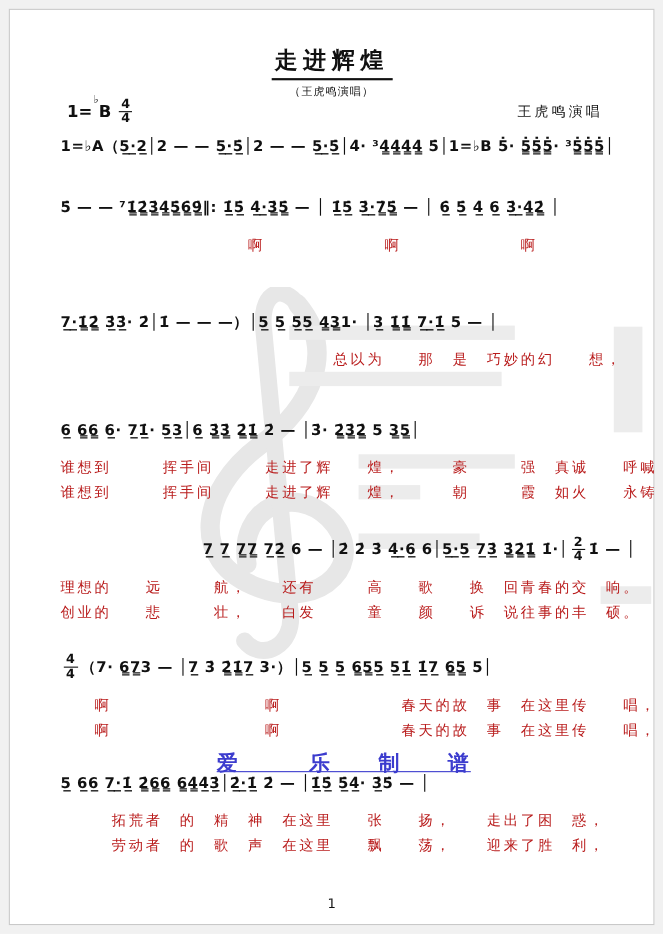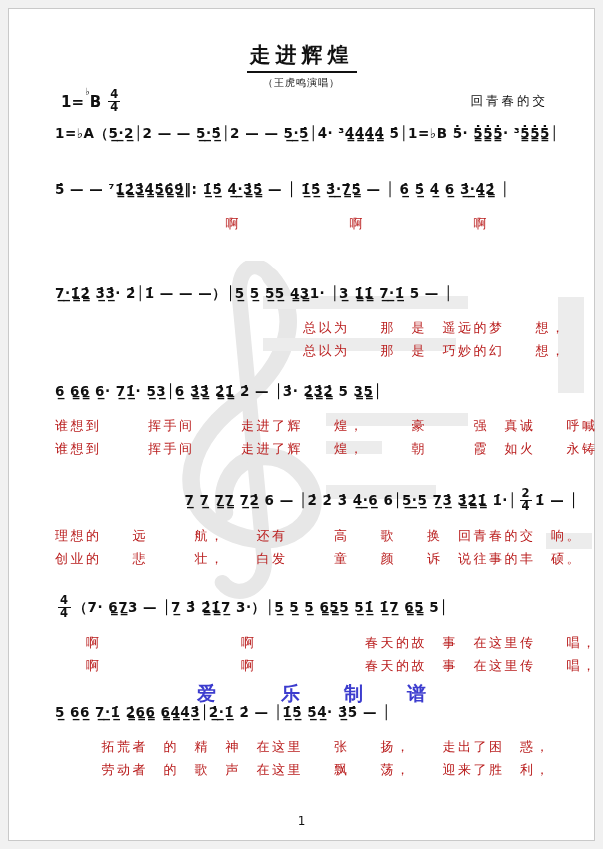--- a/index.html
+++ b/index.html
@@ -11,21 +11,21 @@
   }
   .page{
     position:absolute;left:8px;top:8px;width:585px;height:831px;
     background:#ffffff;border:1px solid #c9c9c9;
   }
   
   .wm-clef{position:absolute;left:78px;top:252px;z-index:0;}
   .wm-bar{position:absolute;background:#ececec;z-index:0;}
   .wm-brand{
     position:absolute;left:188px;top:672px;z-index:2;
-    font-size:19px;font-weight:bold;white-space:pre;letter-spacing:2px;
+    font-size:19px;font-weight:bold;white-space:pre;letter-spacing:2px;text-decoration:underline;
   }
   
   .header{position:absolute;left:0;right:0;top:0;z-index:1;text-align:center;}
   .title{
     display:inline-block;margin-top:32px;font-size:21px;font-weight:bold;
     letter-spacing:5px;border-bottom:2px solid #111;padding:0 3px 2px 3px;font-family:Liberation Serif, serif;
   }
   .subtitle{margin-top:3px;font-size:10px;letter-spacing:1px;}
   .meta-key{position:absolute;left:52px;top:80px;font-size:15px;font-weight:bold;z-index:1;display:flex;align-items:center;gap:7px;}
   .flat{font-size:10px;vertical-align:super;position:relative;top:-6px;margin-left:1px;}
@@ -78,33 +78,32 @@
   </div>
 
   <div class="meta-key">
     <span><span>1=</span><span class="flat">♭</span><span>B</span></span>
     <span class="frac">
         <i>4</i>
         <i>4</i>
       </span>
   </div>
 
-  <div class="credit">回青春的交</div>
+  <div class="credit">王虎鸣演唱</div>
 
   <div id="systems">
       <div class="system s0">
         <div class="notation">1=♭A（5̲·̲2̲│2 — — 5̲·̲5̲̇│2 — — 5̲·̲5̲̇│4̇· ³4̳̇4̳̇4̳̇4̳̇ 5̇│1=♭B 5̇· 5̳̇5̳̇5̳̇· ³5̳̇5̳̇5̳̇│</div>
       </div>
       <div class="system s1">
         <div class="notation">5̇ — — ⁷1̳̇2̳̇3̳̇4̳̇5̳̇6̳̇9̳̇‖: 1̲̇̇5̲̇ 4̲̇·̲3̳̇5̳̇ — │ 1̲̇̇5̲̇ 3̲̇·̲7̳̇5̳̇ — │ 6̲̇ 5̲̇ 4̲̇ 6̲ 3̲̇·̲4̳̇2̳̇ │</div>
         <div class="lyric">　　　　　　　　　　　啊　　　　　　　啊　　　　　　　啊</div>
       </div>
       <div class="system s2">
         <div class="notation">7̲·̲1̳̇2̳̇ 3̲̇3̲̇· 2̇│1̇ — — —）│5̲ 5̲ 5̲5̲ 4̳3̳1· │3̲ 1̳̇1̳̇ 7̲·̲1̲̇ 5 — │</div>
-        <div class="lyric">　　　　　　　　　　　　　　　　总以为　　那　是　遥远的梦　　想，</div>
         <div class="lyric">　　　　　　　　　　　　　　　　总以为　　那　是　巧妙的幻　　想，</div>
       </div>
       <div class="system s3">
         <div class="notation">6̲ 6̳6̳ 6̲· 7̲1̲̇· 5̲3̲│6̲ 3̳̇3̳̇ 2̳̇1̳̇ 2̇ — │3̇· 2̳̇3̳̇2̳̇ 5 3̳5̳│</div>
         <div class="lyric">谁想到　　　挥手间　　　走进了辉　　煌，　　　豪　　　强　真诚　　呼喊</div>
         <div class="lyric">谁想到　　　挥手间　　　走进了辉　　煌，　　　朝　　　霞　如火　　永铸</div>
       </div>
       <div class="system s4">
         <div class="notation">7̲ 7̲ 7̳7̳ 7̲2̲̇ 6 — │2̇ 2̇ 3̇ 4̲̇·̲6̲ 6│5̲·̲5̲ 7̲3̲̇ 3̳̇2̳̇1̳̇ 1̇·│<span class="frac inline"><i>2</i><i>4</i></span>1̇ — │</div>
         <div class="lyric">理想的　　远　　　航，　　还有　　　高　　歌　　换　回青春的交　响。</div>

